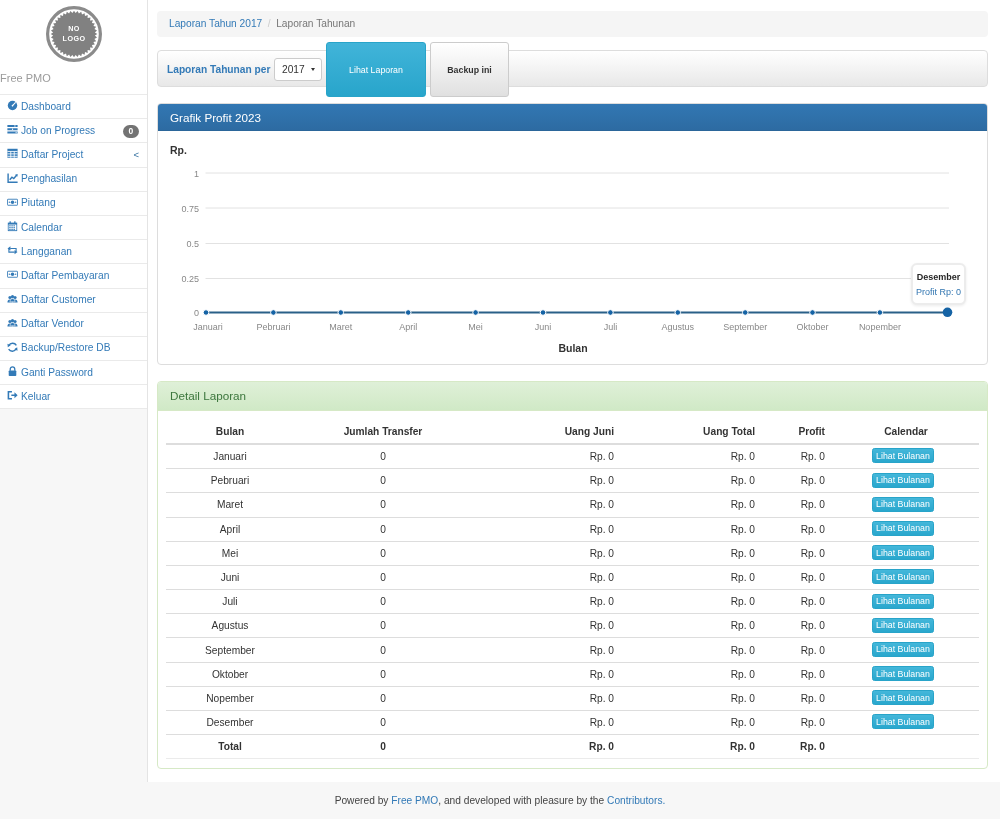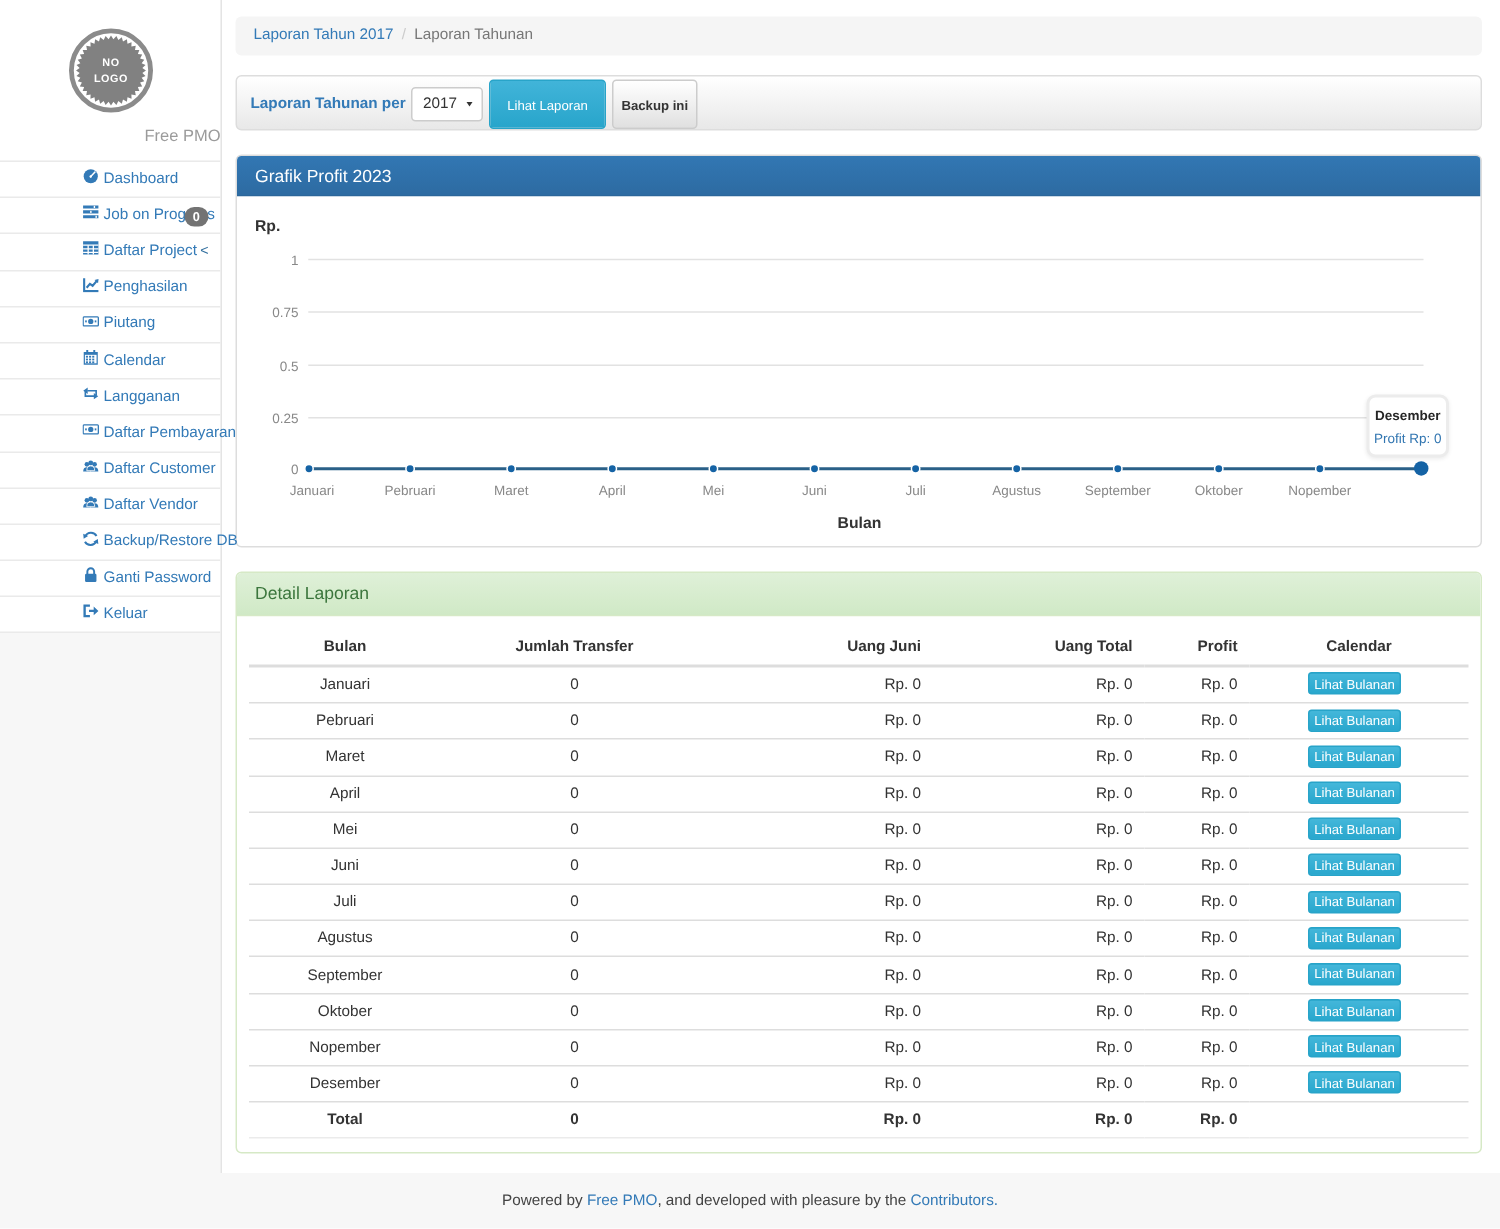--- a/index.html
+++ b/index.html
@@ -3,40 +3,40 @@
 <meta charset="utf-8">
 <style>
 * { margin:0; padding:0; box-sizing:content-box; }
 html,body { width:1000px; height:819px; }
 body { font-family:"Liberation Sans", sans-serif; font-size:10.2px; color:#333; background:#fff; }
 a { text-decoration:none; color:#337ab7; }
 .page { width:1000px; height:819px; position:relative; overflow:hidden; background:#f7f7f7; }
 .cols { display:flex; width:1000px; height:782px; }
 
 .sidebar { width:147px; flex:none; }
-.logo-box { text-align:right; padding-top:18px; background:#fff; }
+.logo-box { text-align:left; padding-top:5px; background:#fff; }
 .logo-box svg { display:block; margin:0 auto; }
 .brand { color:#9b9b9b; font-size:11px; line-height:15px; margin-top:7.5px; padding-bottom:8.5px; }
 ul.menu { list-style:none; border-top:1px solid #eaeaea; background:#fff; }
 ul.menu li { border-bottom:1px solid #eaeaea; }
-ul.menu li a { display:block; height:16px; padding:3.6px 6px 3.6px 7px; color:#337ab7; font-size:10.2px; line-height:16px; position:relative; white-space:nowrap;margin-left:48px; }
+ul.menu li a { display:block; height:16px; padding:3.6px 6px 3.6px 7px; color:#337ab7; font-size:10.2px; line-height:16px; position:relative; white-space:nowrap; }
 ul.menu .ic { display:inline-block; width:11px; height:11px; vertical-align:-1px; margin-right:3px; text-align:center; }
 ul.menu .ic svg { display:inline-block; width:11px; height:10.5px; }
 .badge0 { position:absolute; right:8.5px; top:5.5px; background:#737373; color:#fff; border-radius:8px; font-size:8.5px; font-weight:bold; padding:1px 5.2px; line-height:11px; }
 .chev { position:absolute; right:8px; top:3.5px; color:#33709f; font-size:9.5px; }
 
 .content { flex:1; padding:0 12px 0 9px; background:#fff; border-left:1px solid #e4e4e4; }
 .breadcrumb { margin-top:11px; background:#f5f5f5; border-radius:4px; padding:5.8px 12px; font-size:10.2px; line-height:14px; color:#777; }
 .breadcrumb .sep { color:#ccc; padding:0 5.5px; }
 .panel { border:1px solid #ddd; border-radius:4px; }
 .panel-filter { margin-top:13px; height:35px; background:linear-gradient(to bottom,#ffffff 0%,#e8e8e8 100%); display:flex; align-items:center; padding:3px 9px 0; height:32px; }
 .panel-filter label { color:#337ab7; font-weight:bold; font-size:10.2px; width:104.5px; flex:none; white-space:nowrap; }
 .sel { width:39px; height:21px; border:1px solid #ccc; border-radius:3px; background:#fff; font-size:10.2px; color:#333; display:inline-flex; align-items:center; padding:0 0 0 7px; position:relative; flex:none; margin-left:2.5px; }
 .sel .arr { position:absolute; right:6px; top:9px; width:0; height:0; border-left:2.8px solid transparent; border-right:2.8px solid transparent; border-top:3.6px solid #333; }
-.btn { display:inline-flex; align-items:center; justify-content:center; height:21px; border-radius:3px; font-size:8.8px; padding:5px; margin-left:4px; flex:none; white-space:nowrap; }
+.btn { display:inline-flex; align-items:center; justify-content:center; height:21px; border-radius:3px; font-size:8.8px; padding:16px; margin-left:4px; flex:none; white-space:nowrap; }
 .btn-info { background:linear-gradient(to bottom,#41b4d9 0%,#28a5cb 100%); border:1px solid #28a4c9; color:#fff; }
 .btn-default { background:linear-gradient(to bottom,#ffffff 0%,#e0e0e0 100%); border:1px solid #ccc; color:#333; font-weight:bold; }
 .panel-chart { margin-top:16px; }
 .ph-blue { background:linear-gradient(to bottom,#3277b3 0%,#2d6ba2 100%); color:#fff; font-size:11.7px; line-height:13.5px; padding:7px 12px 6px; border-radius:3px 3px 0 0; border-bottom:1px solid #2b669a; }
 .chart-body { position:relative; height:233px; }
 .morris-tip { position:absolute; left:753px; top:132px; width:47px; background:#fff; border:2px solid #ececec; border-radius:6px; text-align:center; padding:7px 2px 5.5px; box-shadow:0 1px 3px rgba(0,0,0,0.08); white-space:nowrap; }
 .morris-tip .t1 { font-weight:bold; font-size:9px; line-height:10.5px; color:#262626; }
 .morris-tip .t2 { font-size:9px; line-height:10.5px; color:#3276b1; margin-top:4px; }
 .panel-detail { margin-top:15.5px; border-color:#d6e9c6; }
 .ph-green { background:linear-gradient(to bottom,#dff0d8 0%,#d0e9c6 100%); color:#3c763d; font-size:11.7px; line-height:13.5px; padding:7.5px 12px; border-radius:3px 3px 0 0; border-bottom:1px solid #d6e9c6; }

